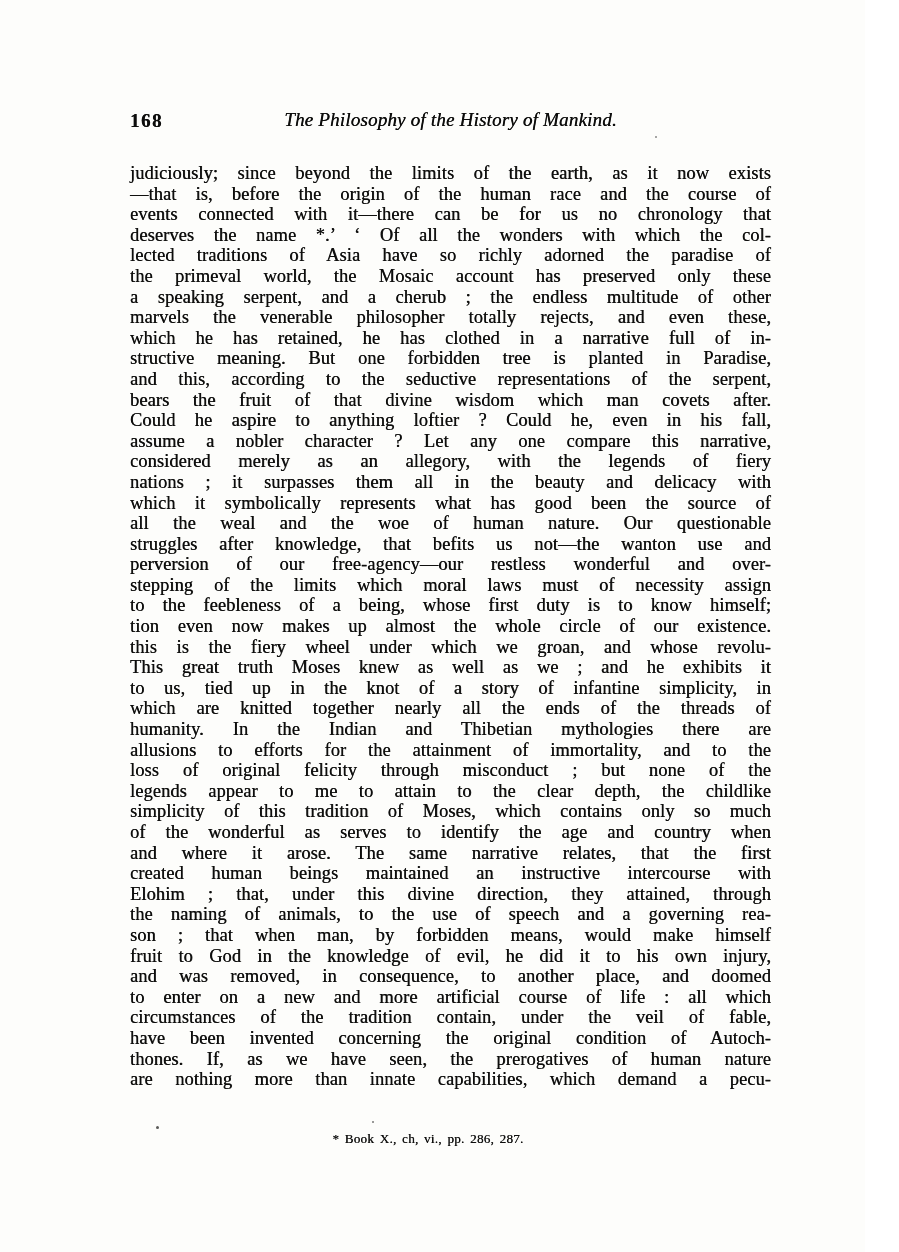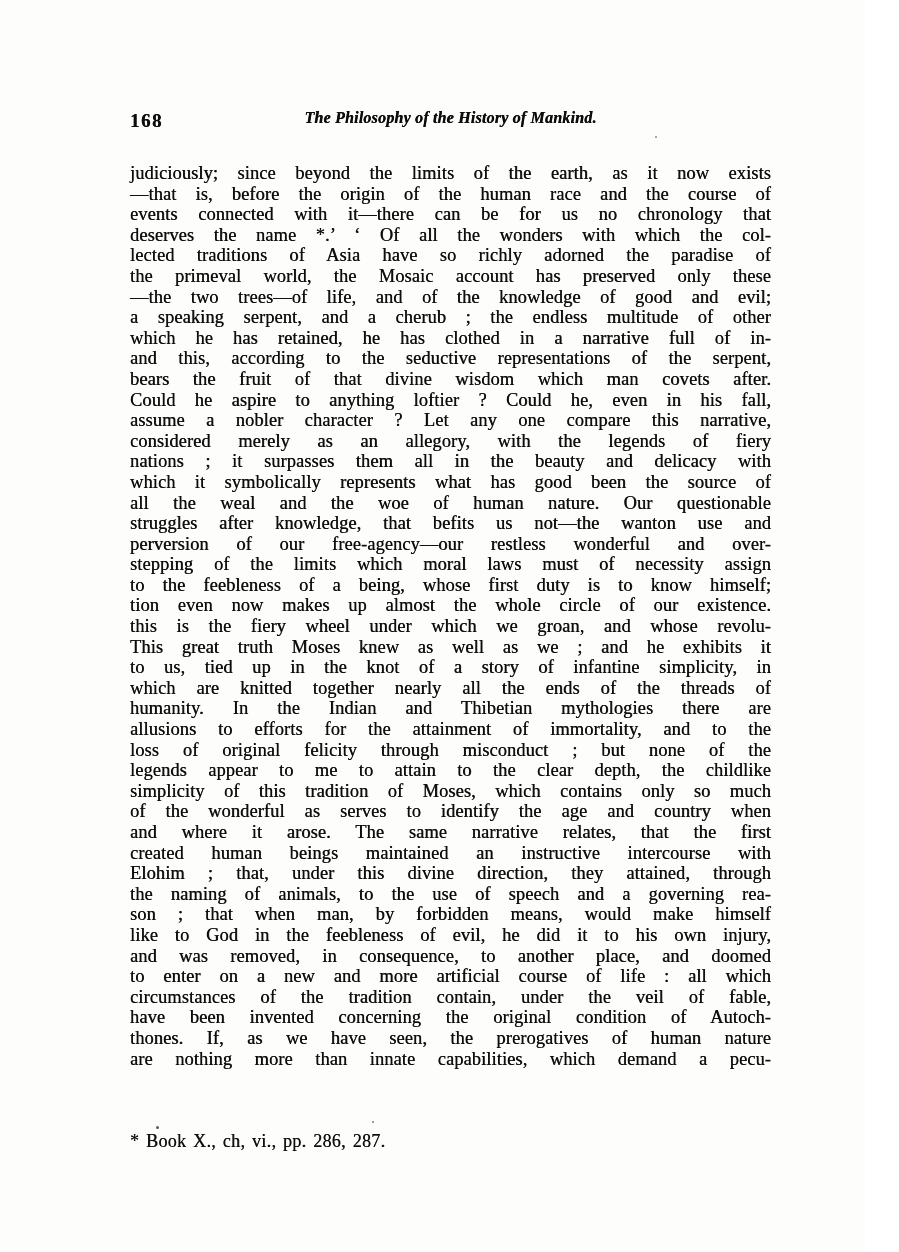--- a/index.html
+++ b/index.html
@@ -32,22 +32,22 @@
     letter-spacing: 1.5px;
     text-shadow: 0.35px 0 0 currentColor;
   }
   .running-title {
     position: absolute;
     left: 0;
     right: 0;
     top: 0;
     text-align: center;
     font-style: italic;
-    font-weight: bold;
-    font-size: 16px;
+    font-weight: normal;
+    font-size: 19px;
     letter-spacing: 0.2px;
     text-shadow: 0.3px 0 0 currentColor;
   }
   .body-text {
     position: absolute;
     top: 143px;
     left: 130px;
     width: 641px;
     margin-top: 20px;
   }
@@ -60,22 +60,22 @@
     letter-spacing: 0.1px;
     word-spacing: 0.5px;
     text-shadow: 0.35px 0 0 rgba(13,13,12,0.85);
     overflow: visible;
   }
   .footnote {
     position: absolute;
     top: 1131px;
     left: 130px;
     width: 596px;
-    text-align: left;
-    font-size: 18px;
+    text-align: center;
+    font-size: 13px;
     letter-spacing: 0.3px;
     word-spacing: 2px;
     text-shadow: 0.3px 0 0 rgba(13,13,12,0.8);
   }
   .speck {
     position: absolute;
     border-radius: 50%;
     background: #5a5a58;
   }
   .speck-1 { left: 156px; top: 1126px; width: 3px; height: 3px; }
@@ -92,23 +92,24 @@
     <span class="running-title">The Philosophy of the History of Mankind.</span>
   </header>
 
   <main class="body-text">
       <div class="body-line">judiciously; since beyond the limits of the earth, as it now exists</div>
       <div class="body-line">—that is, before the origin of the human race and the course of</div>
       <div class="body-line">events connected with it—there can be for us no chronology that</div>
       <div class="body-line">deserves the name *.’  ‘ Of all the wonders with which the col-</div>
       <div class="body-line">lected traditions of Asia have so richly adorned the paradise of</div>
       <div class="body-line">the primeval world, the Mosaic account has preserved only these</div>
-      <div class="body-line">—the two trees—of life, and of the knowledge of good and evil;</div>
       <div class="body-line">a speaking serpent, and a cherub ; the endless multitude of other</div>
+      <div class="body-line">marvels the venerable philosopher totally rejects, and even these,</div>
       <div class="body-line">which he has retained, he has clothed in a narrative full of in-</div>
+      <div class="body-line">structive meaning.  But one forbidden tree is planted in Paradise,</div>
       <div class="body-line">and this, according to the seductive representations of the serpent,</div>
       <div class="body-line">bears the fruit of that divine wisdom which man covets after.</div>
       <div class="body-line">Could he aspire to anything loftier ?  Could he, even in his fall,</div>
       <div class="body-line">assume a nobler character ?  Let any one compare this narrative,</div>
       <div class="body-line">considered merely as an allegory, with the legends of fiery</div>
       <div class="body-line">nations ; it surpasses them all in the beauty and delicacy with</div>
       <div class="body-line">which it symbolically represents what has good been the source of</div>
       <div class="body-line">all the weal and the woe of human nature.  Our questionable</div>
       <div class="body-line">struggles after knowledge, that befits us not—the wanton use and</div>
       <div class="body-line">perversion of our free-agency—our restless wonderful and over-</div>
@@ -123,21 +124,21 @@
       <div class="body-line">allusions to efforts for the attainment of immortality, and to the</div>
       <div class="body-line">loss of original felicity through misconduct ; but none of the</div>
       <div class="body-line">legends appear to me to attain to the clear depth, the childlike</div>
       <div class="body-line">simplicity of this tradition of Moses, which contains only so much</div>
       <div class="body-line">of the wonderful as serves to identify the age and country when</div>
       <div class="body-line">and where it arose.  The same narrative relates, that the first</div>
       <div class="body-line">created human beings maintained an instructive intercourse with</div>
       <div class="body-line">Elohim ; that, under this divine direction, they attained, through</div>
       <div class="body-line">the naming of animals, to the use of speech and a governing rea-</div>
       <div class="body-line">son ; that when man, by forbidden means, would make himself</div>
-      <div class="body-line">like to God in the feebleness of evil, he did it to his own injury,</div>
+      <div class="body-line">fruit to God in the knowledge of evil, he did it to his own injury,</div>
       <div class="body-line">and was removed, in consequence, to another place, and doomed</div>
       <div class="body-line">to enter on a new and more artificial course of life : all which</div>
       <div class="body-line">circumstances of the tradition contain, under the veil of fable,</div>
       <div class="body-line">have been invented concerning the original condition of Autoch-</div>
       <div class="body-line">thones.  If, as we have seen, the prerogatives of human nature</div>
       <div class="body-line">are nothing more than innate capabilities, which demand a pecu-</div>
     </main>
 
   <div class="footnote">* Book X., ch, vi., pp. 286, 287.</div>
 

